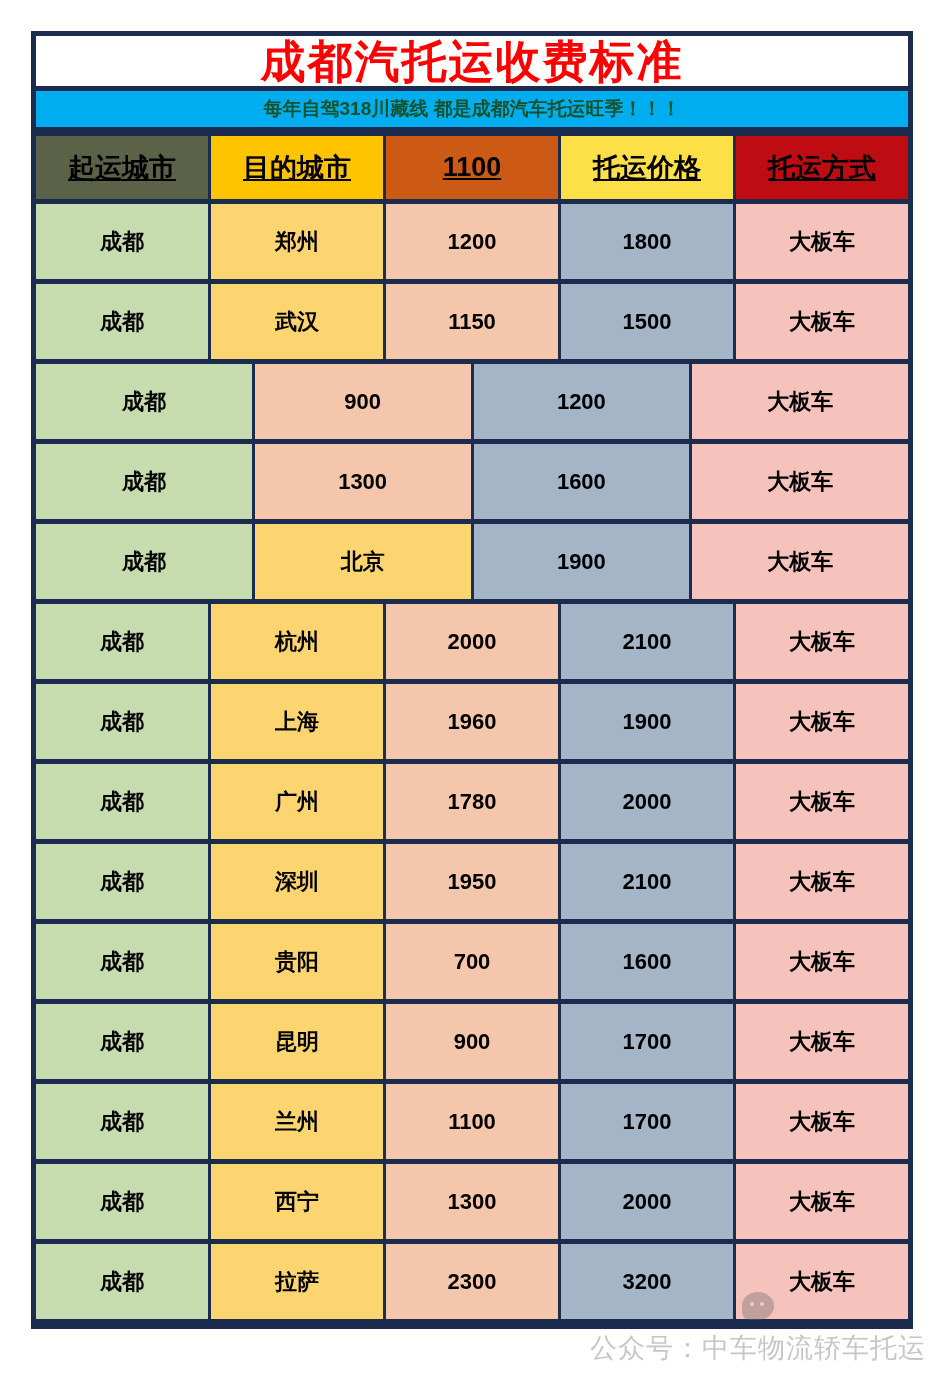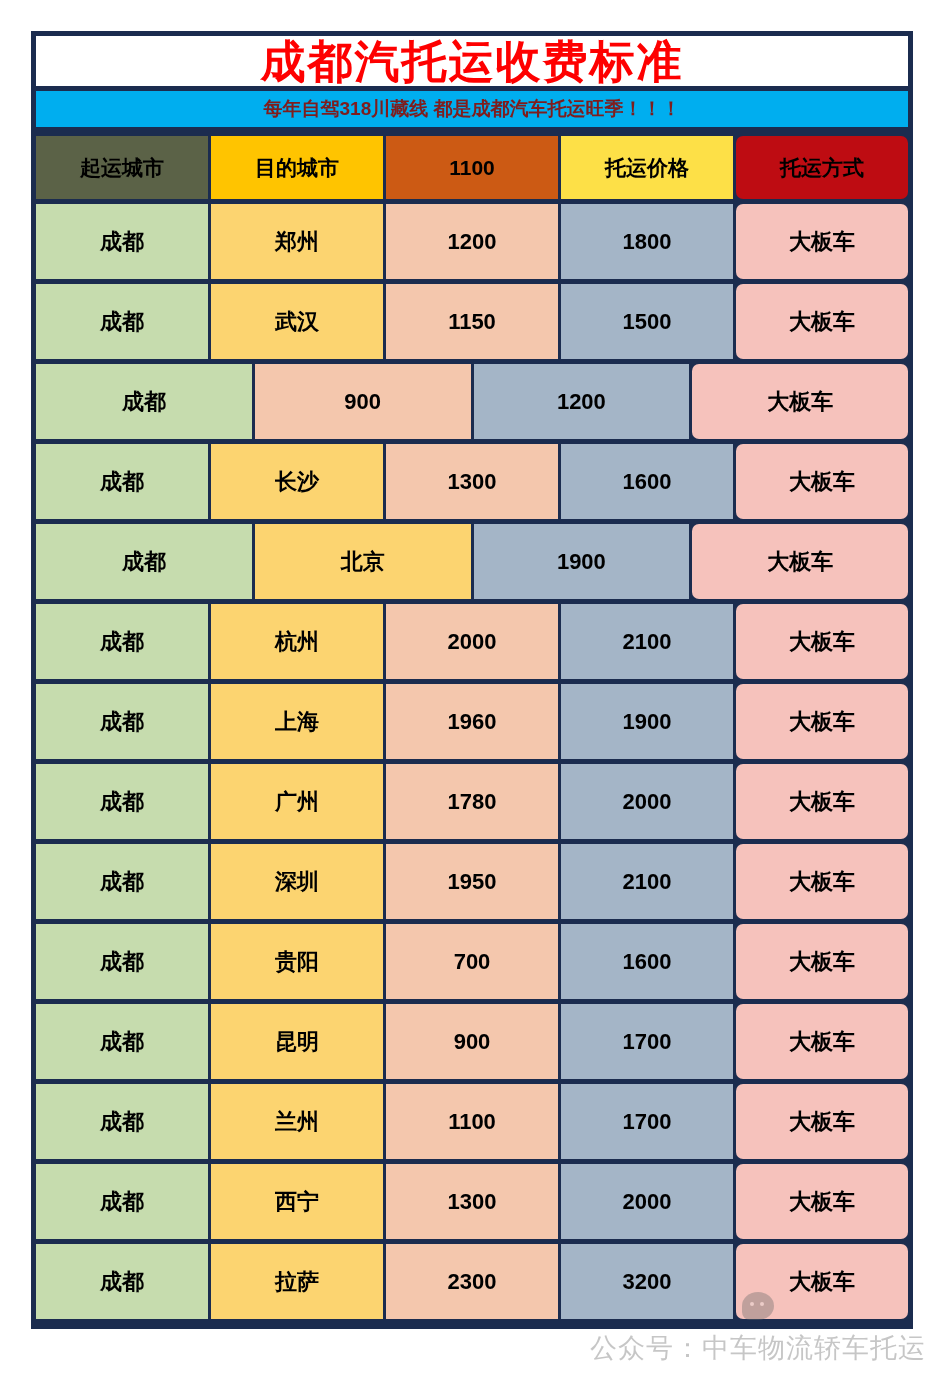--- a/index.html
+++ b/index.html
@@ -47,21 +47,21 @@
     border-left: 5px solid #1b2c4f;
     border-right: 5px solid #1b2c4f;
     border-bottom: 5px solid #1b2c4f;
     height: 41px;
     box-sizing: border-box;
     display: flex;
     align-items: center;
     justify-content: center;
   }
   .subtitle-text {
-    color: #7f1d1d;
+    color: #14532d;
     font-size: 19px;
     font-weight: bold;
     white-space: nowrap;
     letter-spacing: 0px;
   }
 
   
   .grid {
     border-left: 5px solid #1b2c4f;
     border-right: 5px solid #1b2c4f;
@@ -83,25 +83,26 @@
     display: flex;
     align-items: center;
     justify-content: center;
     box-sizing: border-box;
     font-size: 22px;
     font-weight: bold;
     color: #000000;
     white-space: nowrap;
   }
   .cell:first-child { margin-left: 0; }
-  .cell:last-child  { margin-right: 0; border-radius: 7px; }
+  .cell:last-child  { margin-right: 0; }
 
   .row.header-row .cell {
-    font-size: 21px;
+    font-size: 27px;
     margin-top: 4px;
+    text-decoration: underline;
   }
 
   
   .h-origin { background: #5b6247; }
   .h-dest   { background: #ffc400; }
   .h-weight { background: #cc5a14; }
   .h-price  { background: #fde047; }
   .h-method { background: #be0c12; }
 
   
@@ -190,21 +191,20 @@
           <div class="cell c-method">大板车</div>
         </div>
         <div class="row">
           <div class="cell c-origin">成都</div>
           <div class="cell c-weight">900</div>
           <div class="cell c-price">1200</div>
           <div class="cell c-method">大板车</div>
         </div>
         <div class="row">
           <div class="cell c-origin">成都</div>
-          <div class="cell c-dest">长沙</div>
           <div class="cell c-weight">1300</div>
           <div class="cell c-price">1600</div>
           <div class="cell c-method">大板车</div>
         </div>
         <div class="row">
           <div class="cell c-origin">成都</div>
           <div class="cell c-dest">北京</div>
           <div class="cell c-price">1900</div>
           <div class="cell c-method">大板车</div>
         </div>

